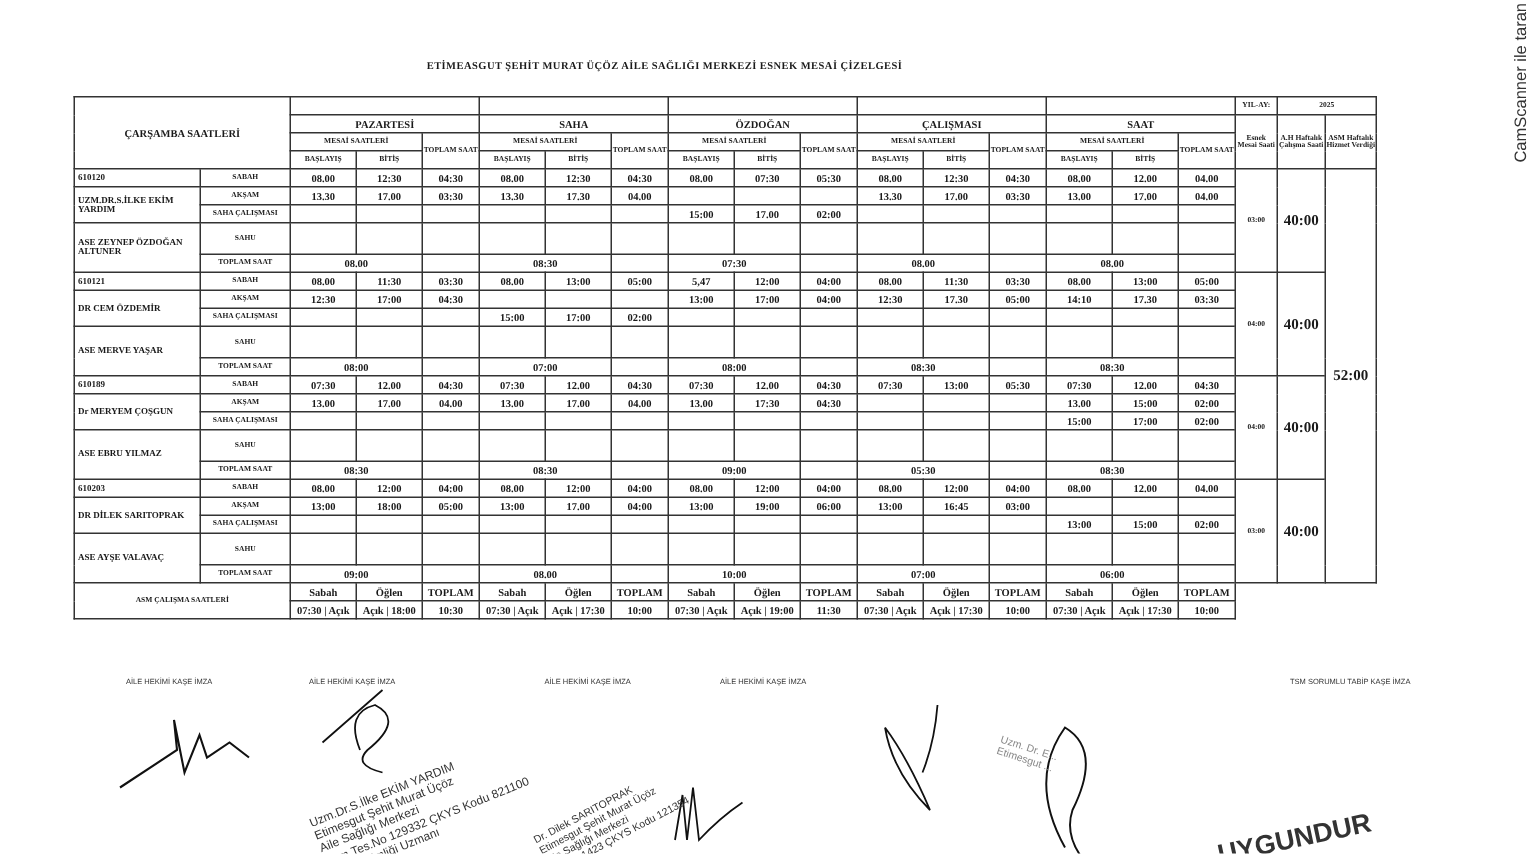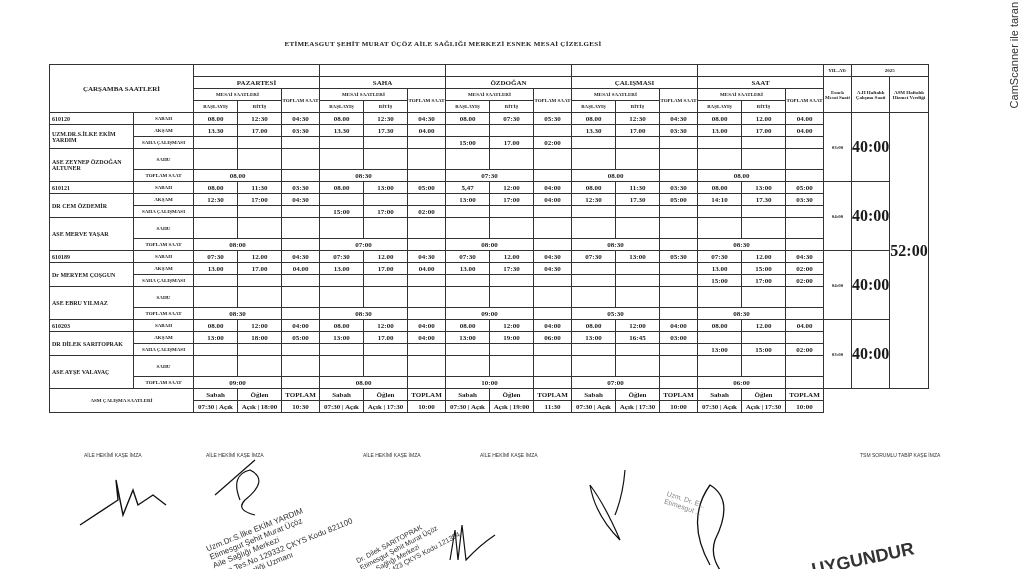--- a/index.html
+++ b/index.html
@@ -4,21 +4,21 @@
 <style>
   html,body{margin:0;padding:0;background:#fff;}
   body{width:1024px;height:569px;position:relative;overflow:hidden;font-family:"Liberation Serif","DejaVu Serif",serif;color:#1a1a1a;}
   .title{position:absolute;left:0;width:886px;top:40px;text-align:center;font-size:7px;font-weight:bold;letter-spacing:0.3px;}
   .side{position:absolute;right:4px;top:2px;writing-mode:vertical-rl;transform:rotate(180deg);font-family:"Liberation Sans",sans-serif;font-size:11px;color:#333;}
   table.sched{position:absolute;left:49px;top:64px;border-collapse:collapse;table-layout:fixed;}
   table.sched td{border:1px solid #333;font-size:7px;font-weight:bold;text-align:center;padding:0;height:11px;overflow:hidden;white-space:nowrap;}
   table.sched td.hdr{font-size:7px;margin-top:48px;}
   table.sched td.lbl{font-size:5px;}
   table.sched td.left{text-align:left;padding-left:2px;font-size:6px;}
-  table.sched td.big{font-size:16px;}
+  table.sched td.big{font-size:10px;}
   .sigs{position:absolute;top:452px;font-size:5px;font-family:"Liberation Sans",sans-serif;color:#333;}
   .stamp{position:absolute;font-family:"Liberation Sans",sans-serif;color:#333;transform-origin:left top;line-height:1.15;}
   .scribble{position:absolute;}
 </style>
 </head>
 <body>
 
 <div class="title">ETİMEASGUT ŞEHİT MURAT ÜÇÖZ AİLE SAĞLIĞI MERKEZİ ESNEK MESAİ ÇİZELGESİ</div>
 <div class="side">CamScanner ile taran</div>
 

